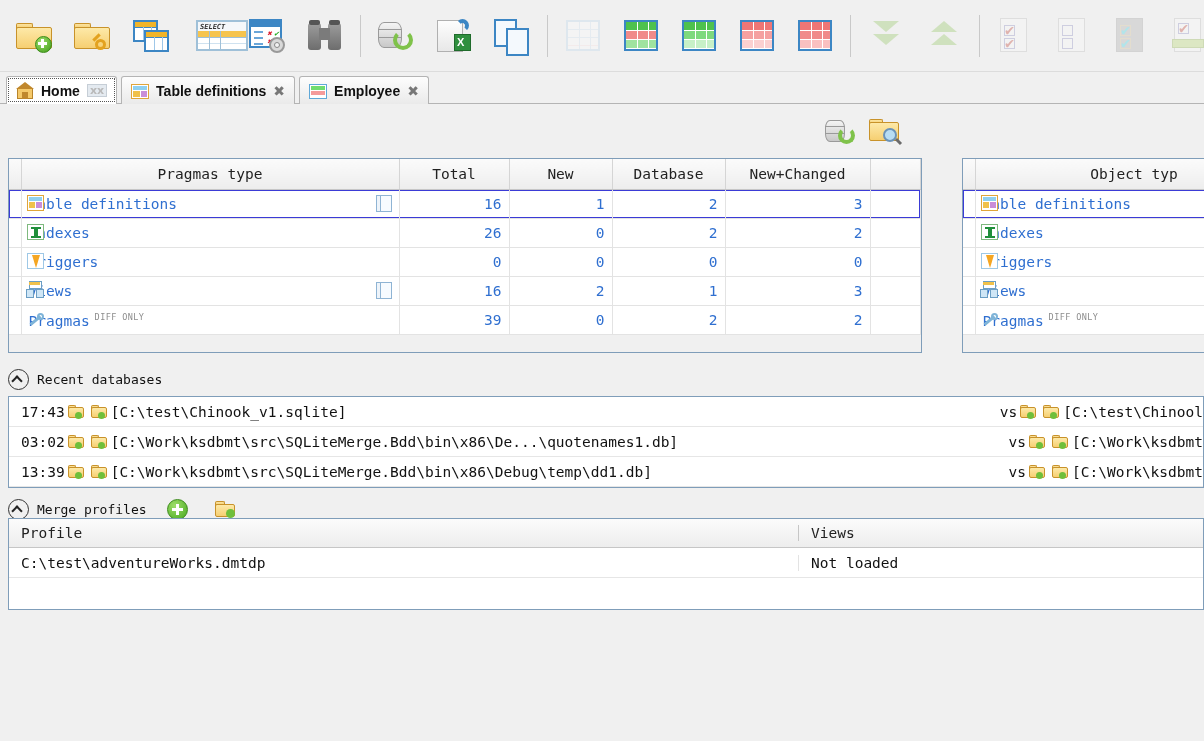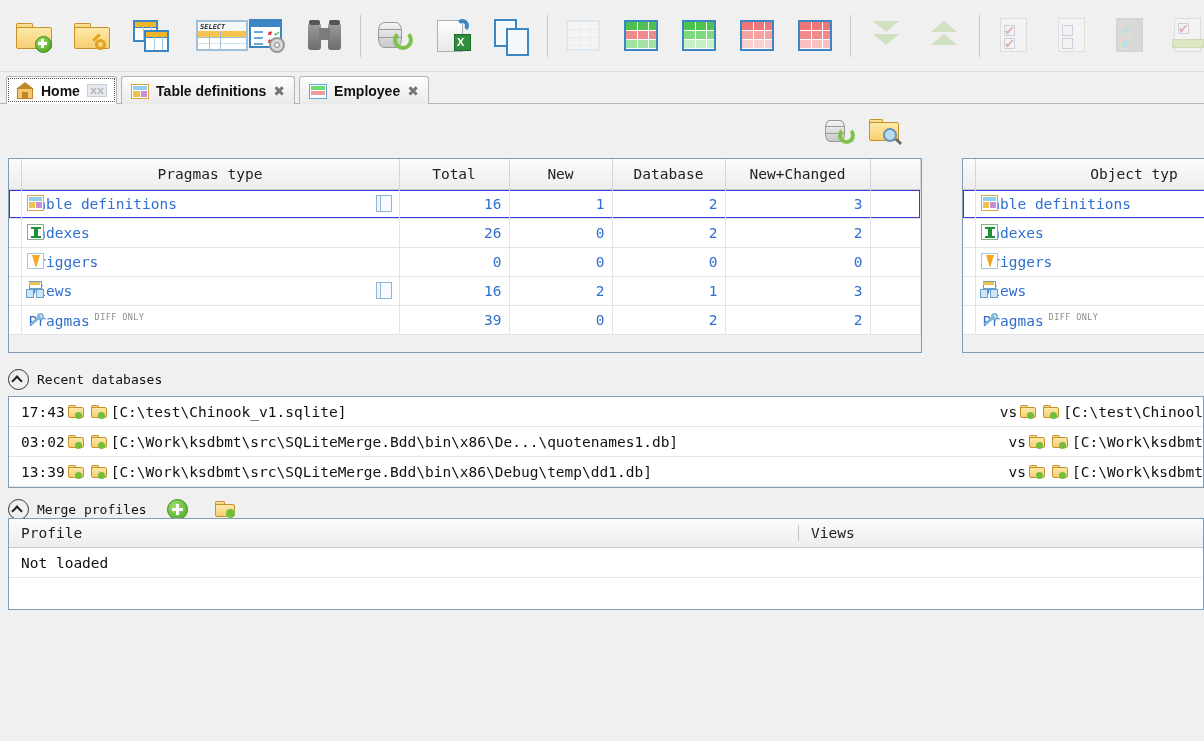--- a/index.html
+++ b/index.html
@@ -701,18 +701,19 @@
         <span style="position:absolute;left:12px;top:10px;width:9px;height:9px;border-radius:50%;background:#6fbf3b;"></span>
       </span>
     </div>
 
     <div class="plist" style="position:absolute;left:8px;top:414px;width:1196px;height:92px;">
       <div class="phead">
         <div class="pc1" style="border-right:1px solid #c6c6c6;">Profile</div>
         <div class="pc2">Views</div>
       </div>
       <div class="prow">
+        <div class="pc1">C:\test\adventureWorks.dmtdp</div>
         <div class="pc2">Not loaded</div>
       </div>
     </div>
 
   </div>
 </div>
 
 </body></html>

